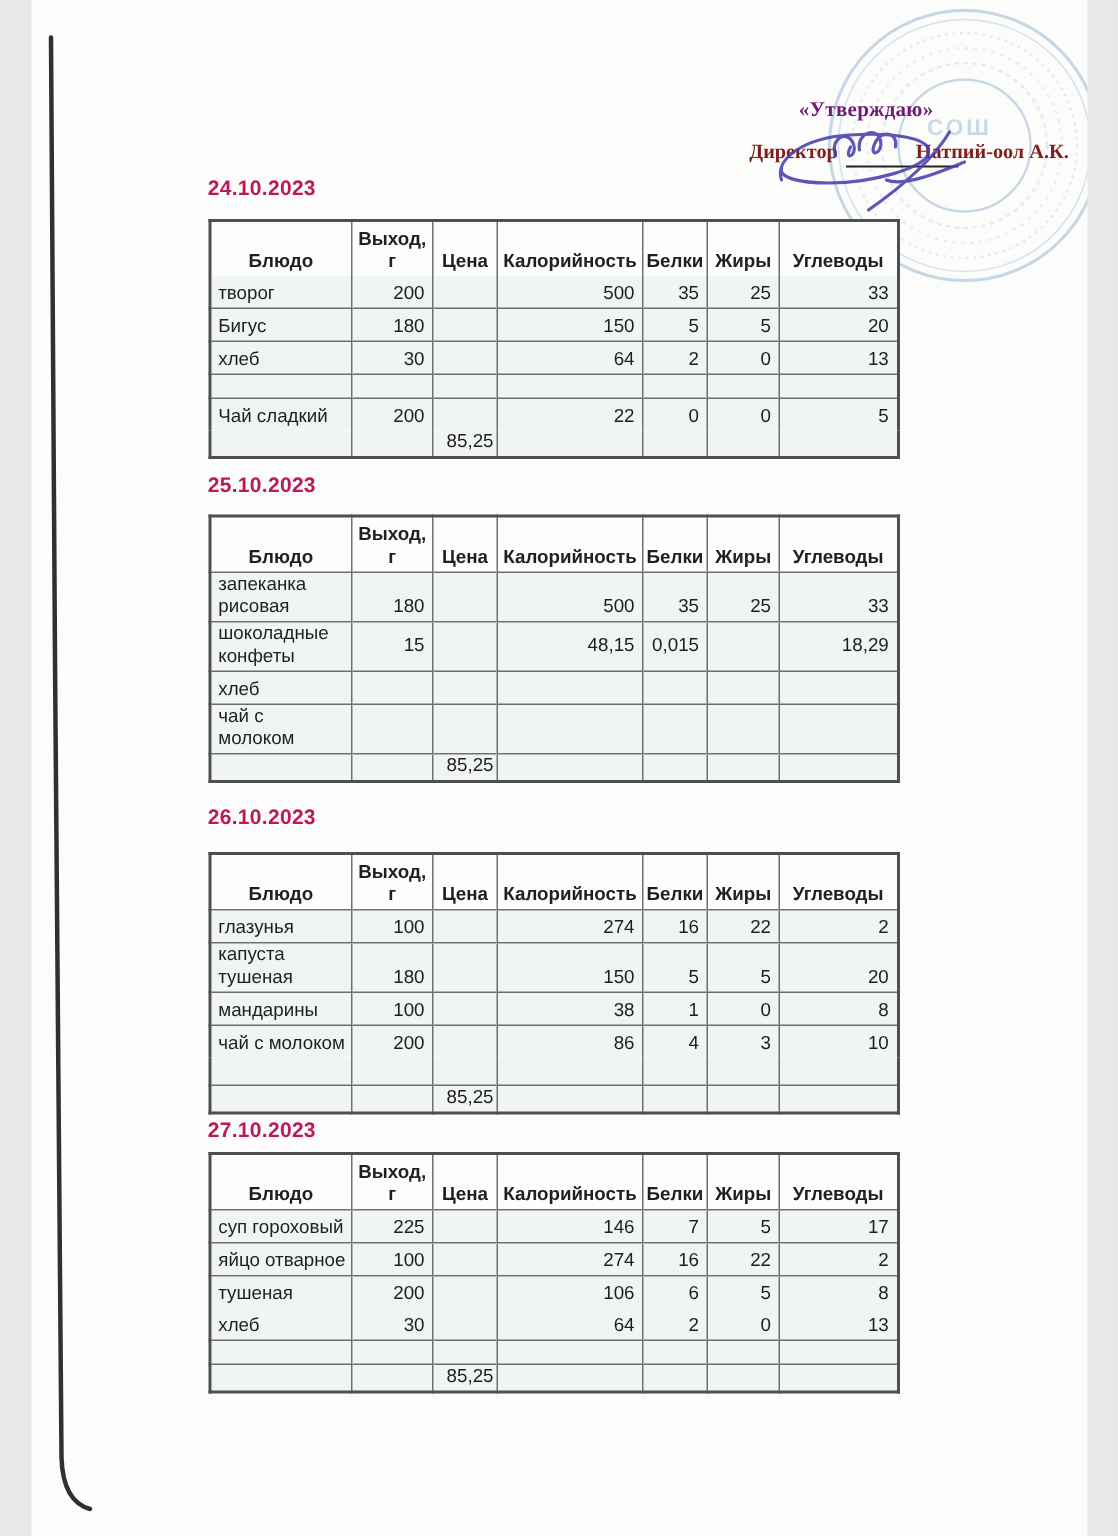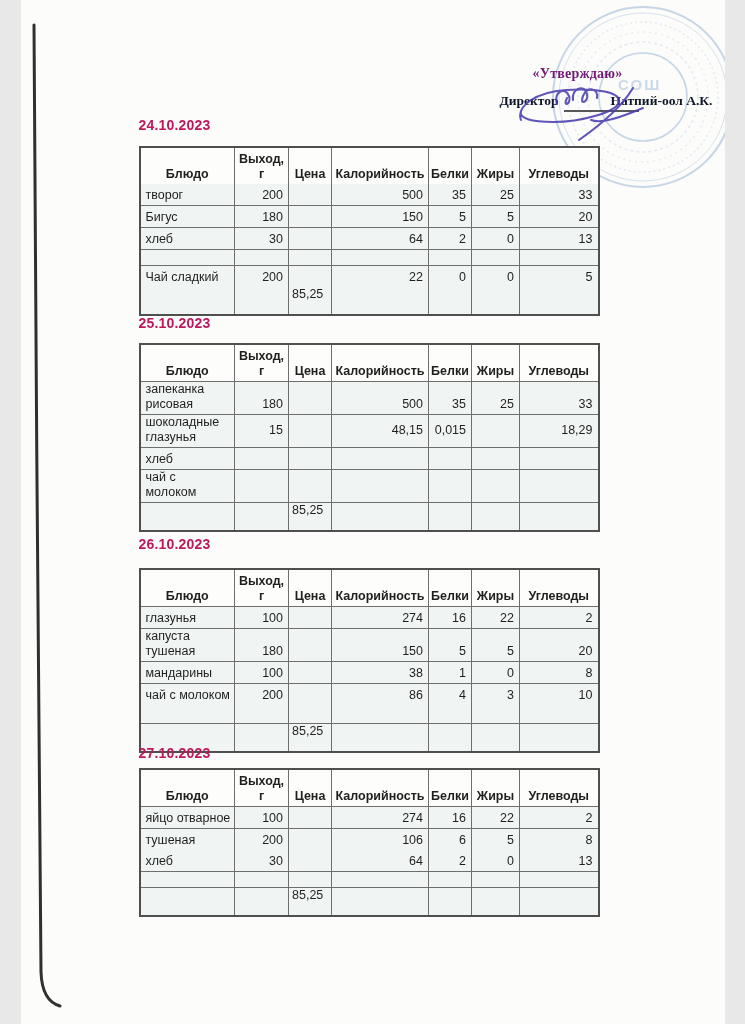--- a/index.html
+++ b/index.html
@@ -17,21 +17,21 @@
   
   .approve-label{
     position:absolute;left:512px;top:66px;
     font-family:"Liberation Serif",serif;
     font-weight:700;font-size:14px;color:#701a75;
     letter-spacing:.2px;white-space:nowrap;
   }
   .director-line{
     position:absolute;left:479px;top:93px;
     font-family:"Liberation Serif",serif;
-    font-weight:700;font-size:13.5px;color:#0f172a;
+    font-weight:700;font-size:13.5px;color:#7f1d1d;
     white-space:nowrap;display:flex;align-items:baseline;
   }
   .sig-gap{display:inline-block;width:52px;height:12px;}
   .stamp-svg{position:absolute;left:527px;top:2px;pointer-events:none;}
   .signature-svg{position:absolute;left:470px;top:75px;pointer-events:none;}
 
   
   .date{
     position:absolute;left:118px;
     font-weight:700;font-size:14px;color:#be185d;
@@ -71,21 +71,21 @@
     white-space:pre-line;
     height:19px;
     background:rgba(205,221,225,.26);
   }
   table.menu tbody td:first-child{text-align:left;padding-left:5px;padding-right:2px;}
   table.menu tbody tr.nt td{border-top:none;}
   table.menu tbody tr.vm td{vertical-align:middle;}
   table.menu tbody tr.spacer td{height:13px;}
   table.menu tbody tr.spacer-tall td{height:16px;}
   table.menu tbody tr.total td{height:15px;}
-  table.menu tbody tr.total td:nth-child(3){text-align:left;padding:0 2px 12px 3px;}
+  table.menu tbody tr.total td:nth-child(3){text-align:right;padding:0 2px 2px 3px;}
 </style>
 </head>
 <body>
 
 <div id="page">
 
   <svg class="scan-edge" width="745" height="1024" viewBox="0 0 745 1024">
     <path d="M 13 25 C 15 320, 17 700, 20 972 Q 21 1001, 39 1006" fill="none" stroke="#1e1e1e" stroke-width="3" stroke-linecap="round" opacity="0.92"></path>
   </svg>
 
@@ -230,21 +230,21 @@
 рисовая</td>
           <td>180</td>
           <td></td>
           <td>500</td>
           <td>35</td>
           <td>25</td>
           <td>33</td>
         </tr>
         <tr class="vm">
           <td>шоколадные
-глазунья</td>
+конфеты</td>
           <td>15</td>
           <td></td>
           <td>48,15</td>
           <td>0,015</td>
           <td></td>
           <td>18,29</td>
         </tr>
         <tr class="">
           <td>хлеб</td>
           <td></td>
@@ -376,20 +376,29 @@
 г</th>
           <th>Цена</th>
           <th>Калорийность</th>
           <th>Белки</th>
           <th>Жиры</th>
           <th>Углеводы</th>
         </tr>
       </thead>
       <tbody>
         <tr class="">
+          <td>суп гороховый</td>
+          <td>225</td>
+          <td></td>
+          <td>146</td>
+          <td>7</td>
+          <td>5</td>
+          <td>17</td>
+        </tr>
+        <tr class="">
           <td>яйцо отварное</td>
           <td>100</td>
           <td></td>
           <td>274</td>
           <td>16</td>
           <td>22</td>
           <td>2</td>
         </tr>
         <tr class="">
           <td>тушеная</td>

